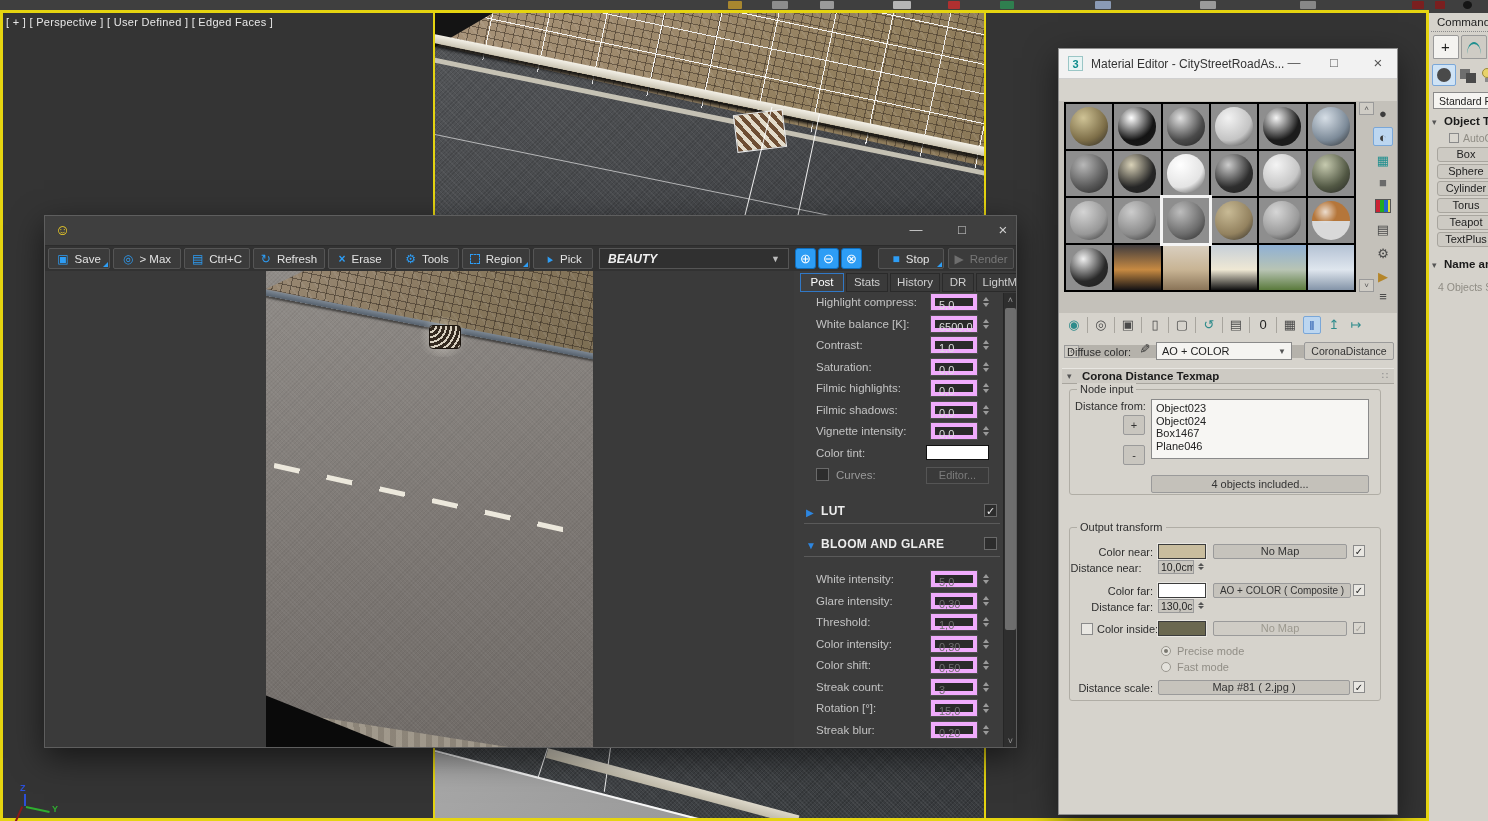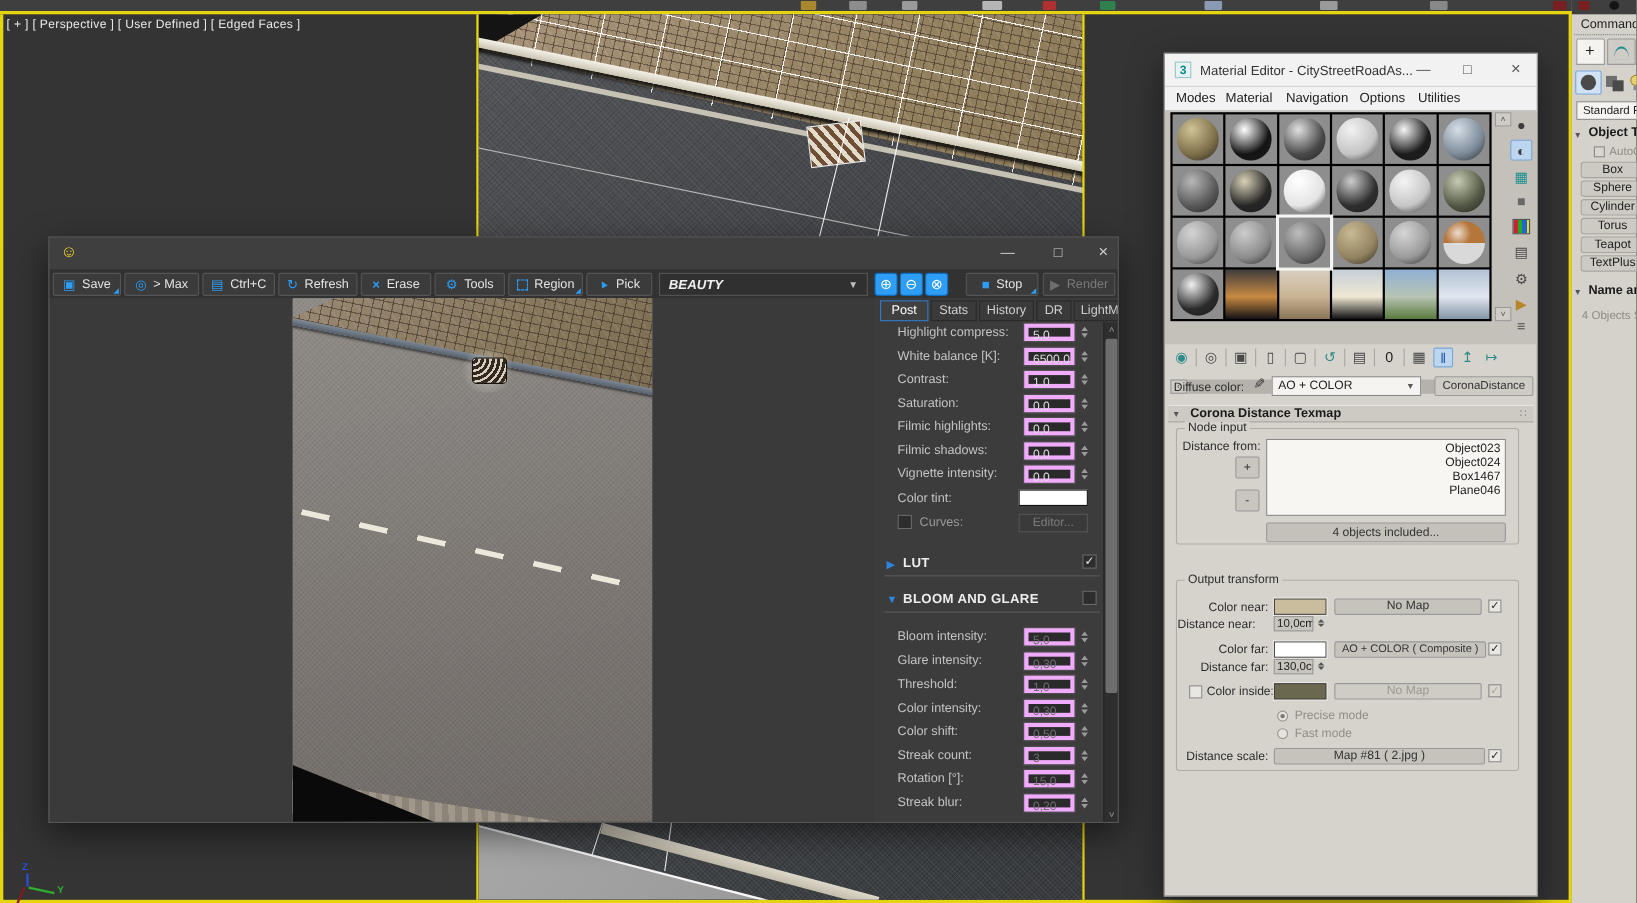--- a/index.html
+++ b/index.html
@@ -342,21 +342,21 @@
       <span class="sec-title" style="left:27px;top:233px;">LUT</span>
       <span class="cbx" style="left:190px;top:233px;">✓</span>
       <div class="sec-rule" style="top:252px;"></div>
 
       <span class="sec-arrow" style="left:12px;top:269px;">▼</span>
       <span class="sec-title" style="left:27px;top:266px;">BLOOM AND GLARE</span>
       <span class="cbx" style="left:190px;top:266px;"></span>
       <div class="sec-rule" style="top:285px;"></div>
 
       <div>
-        <span class="prow-label" style="top:302px;">Bloom intensity:</span>
+        <span class="prow-label" style="top:302px;">White intensity:</span>
           <span class="pfield disabled" style="top:300px;">5,0</span>
           <span class="spin" style="top:300px;">
             <i class="up"></i>
             <i class="dn"></i>
           </span>
         <span class="prow-label" style="top:324px;">Glare intensity:</span>
           <span class="pfield disabled" style="top:322px;">0,30</span>
           <span class="spin" style="top:322px;">
             <i class="up"></i>
             <i class="dn"></i>
@@ -407,27 +407,20 @@
     </div>
   </div>
 
   <div class="abs me">
     <div class="abs me-titlebar">
       <span class="abs" style="left:9px;top:7px;width:15px;height:15px;background:#e8f4f4;border:1px solid #9ac6c6;color:#0b8c8c;font-weight:bold;font-size:11px;text-align:center;line-height:14px;">3</span>
       <span class="abs me-title" style="left:32px;top:8px;">Material Editor - CityStreetRoadAs...</span>
       <span class="abs winbtn-light" style="left:222px;top:0;">—</span>
       <span class="abs winbtn-light" style="left:262px;top:0;">□</span>
       <span class="abs winbtn-light" style="left:306px;top:0;font-size:15px;">×</span>
-    </div>
-    <div class="abs me-menubar">
-      <span class="me-menu" style="left:10px;">Modes</span>
-      <span class="me-menu" style="left:55px;">Material</span>
-      <span class="me-menu" style="left:110px;">Navigation</span>
-      <span class="me-menu" style="left:177px;">Options</span>
-      <span class="me-menu" style="left:230px;">Utilities</span>
     </div>
 
     <div class="abs swatch-zone">
       <div class="sw-grid" id="swatch-grid">
           <div class="sw">
             <span class="ball" style="background: radial-gradient(circle at 35% 28%, rgb(207, 195, 150), rgb(125, 110, 72) 60%, rgb(28, 28, 28) 105%);"></span>
           </div>
           <div class="sw">
             <span class="ball" style="background: radial-gradient(circle at 35% 28%, rgb(255, 255, 255), rgb(20, 20, 20) 60%, rgb(28, 28, 28) 105%);"></span>
           </div>
@@ -542,21 +535,21 @@
       <span style="position:absolute;left:5px;top:2px;color:#555;font-size:9px;">▾</span>
       <span style="position:absolute;left:20px;top:1px;color:#1a1a1a;font-weight:bold;font-size:11.5px;">Corona Distance Texmap</span>
       <span style="position:absolute;right:6px;top:1px;color:#8a8a8a;font-size:10px;">∷</span>
     </div>
 
     <div class="groupbox" style="left:10px;top:340px;width:312px;height:106px;"></div>
     <span class="legend" style="left:18px;top:334px;">Node input</span>
     <span class="abs lbl" style="left:16px;top:351px;">Distance from:</span>
     <div class="lbtn" style="left:64px;top:366px;width:22px;height:20px;line-height:18px;">+</div>
     <div class="lbtn" style="left:64px;top:396px;width:22px;height:20px;line-height:18px;">-</div>
-    <div class="listbox" style="left:92px;top:350px;width:218px;height:70px;text-align:right;">
+    <div class="listbox" style="left:92px;top:350px;width:218px;height:60px;">
       <div>Object023</div>
       <div>Object024</div>
       <div>Box1467</div>
       <div>Plane046</div>
     </div>
     <div class="lbtn" style="left:92px;top:426px;width:218px;height:18px;line-height:16px;background:#c4c1ba;">4 objects included...</div>
 
     <div class="groupbox" style="left:10px;top:478px;width:312px;height:174px;"></div>
     <span class="legend" style="left:18px;top:472px;">Output transform</span>
 

